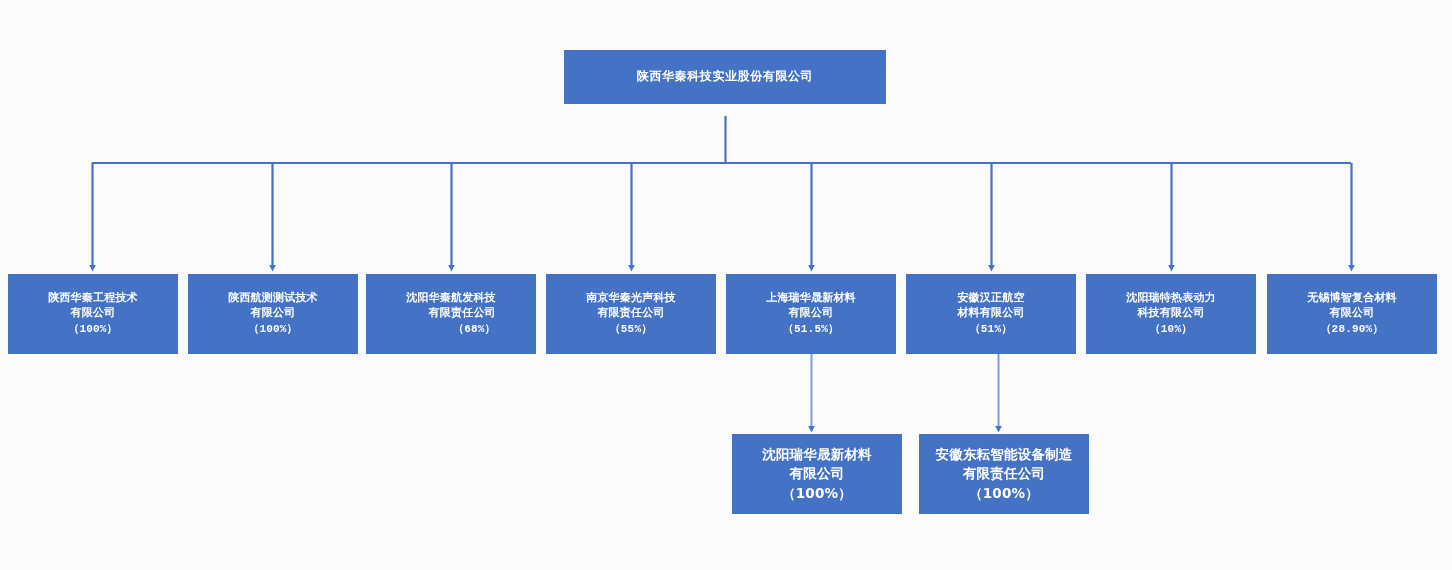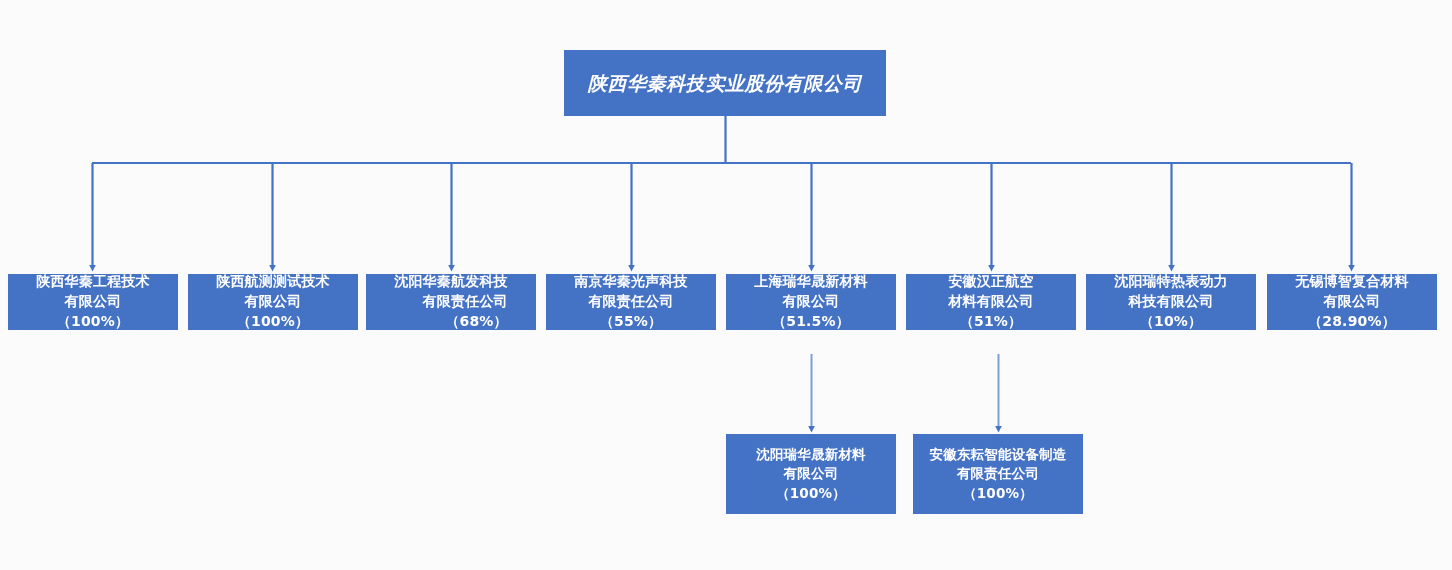--- a/index.html
+++ b/index.html
@@ -37,36 +37,37 @@
     text-align: center;
     font-weight: bold;
     line-height: 1.42;
     letter-spacing: 0.2px;
     white-space: pre-line;
   }
   .node.root {
     left: 564px;
     top: 50px;
     width: 322px;
-    height: 66px;
-    font-size: 19px;
+    height: 54px;
+    font-size: 12px;
     letter-spacing: 0.6px;
-    font-style: italic;
   }
   .node.lvl2 {
     top: 274px;
     width: 170px;
-    height: 56px;
-    font-size: 14px;
+    height: 80px;
+    font-size: 11px;
+    font-family: Liberation Mono, monospace;
   }
   .node.lvl3 {
     top: 434px;
     width: 170px;
     height: 80px;
     font-size: 13.5px;
+    margin-left: 6px;
   }
   .n-l2-0 { left: 8px; }
   .n-l2-1 { left: 188px; }
   .n-l2-2 { left: 366px; text-align: right; }
   .n-l2-3 { left: 546px; }
   .n-l2-4 { left: 726px; }
   .n-l2-5 { left: 906px; }
   .n-l2-6 { left: 1086px; }
   .n-l2-7 { left: 1267px; }
   .n-l3-0 { left: 726px; }

